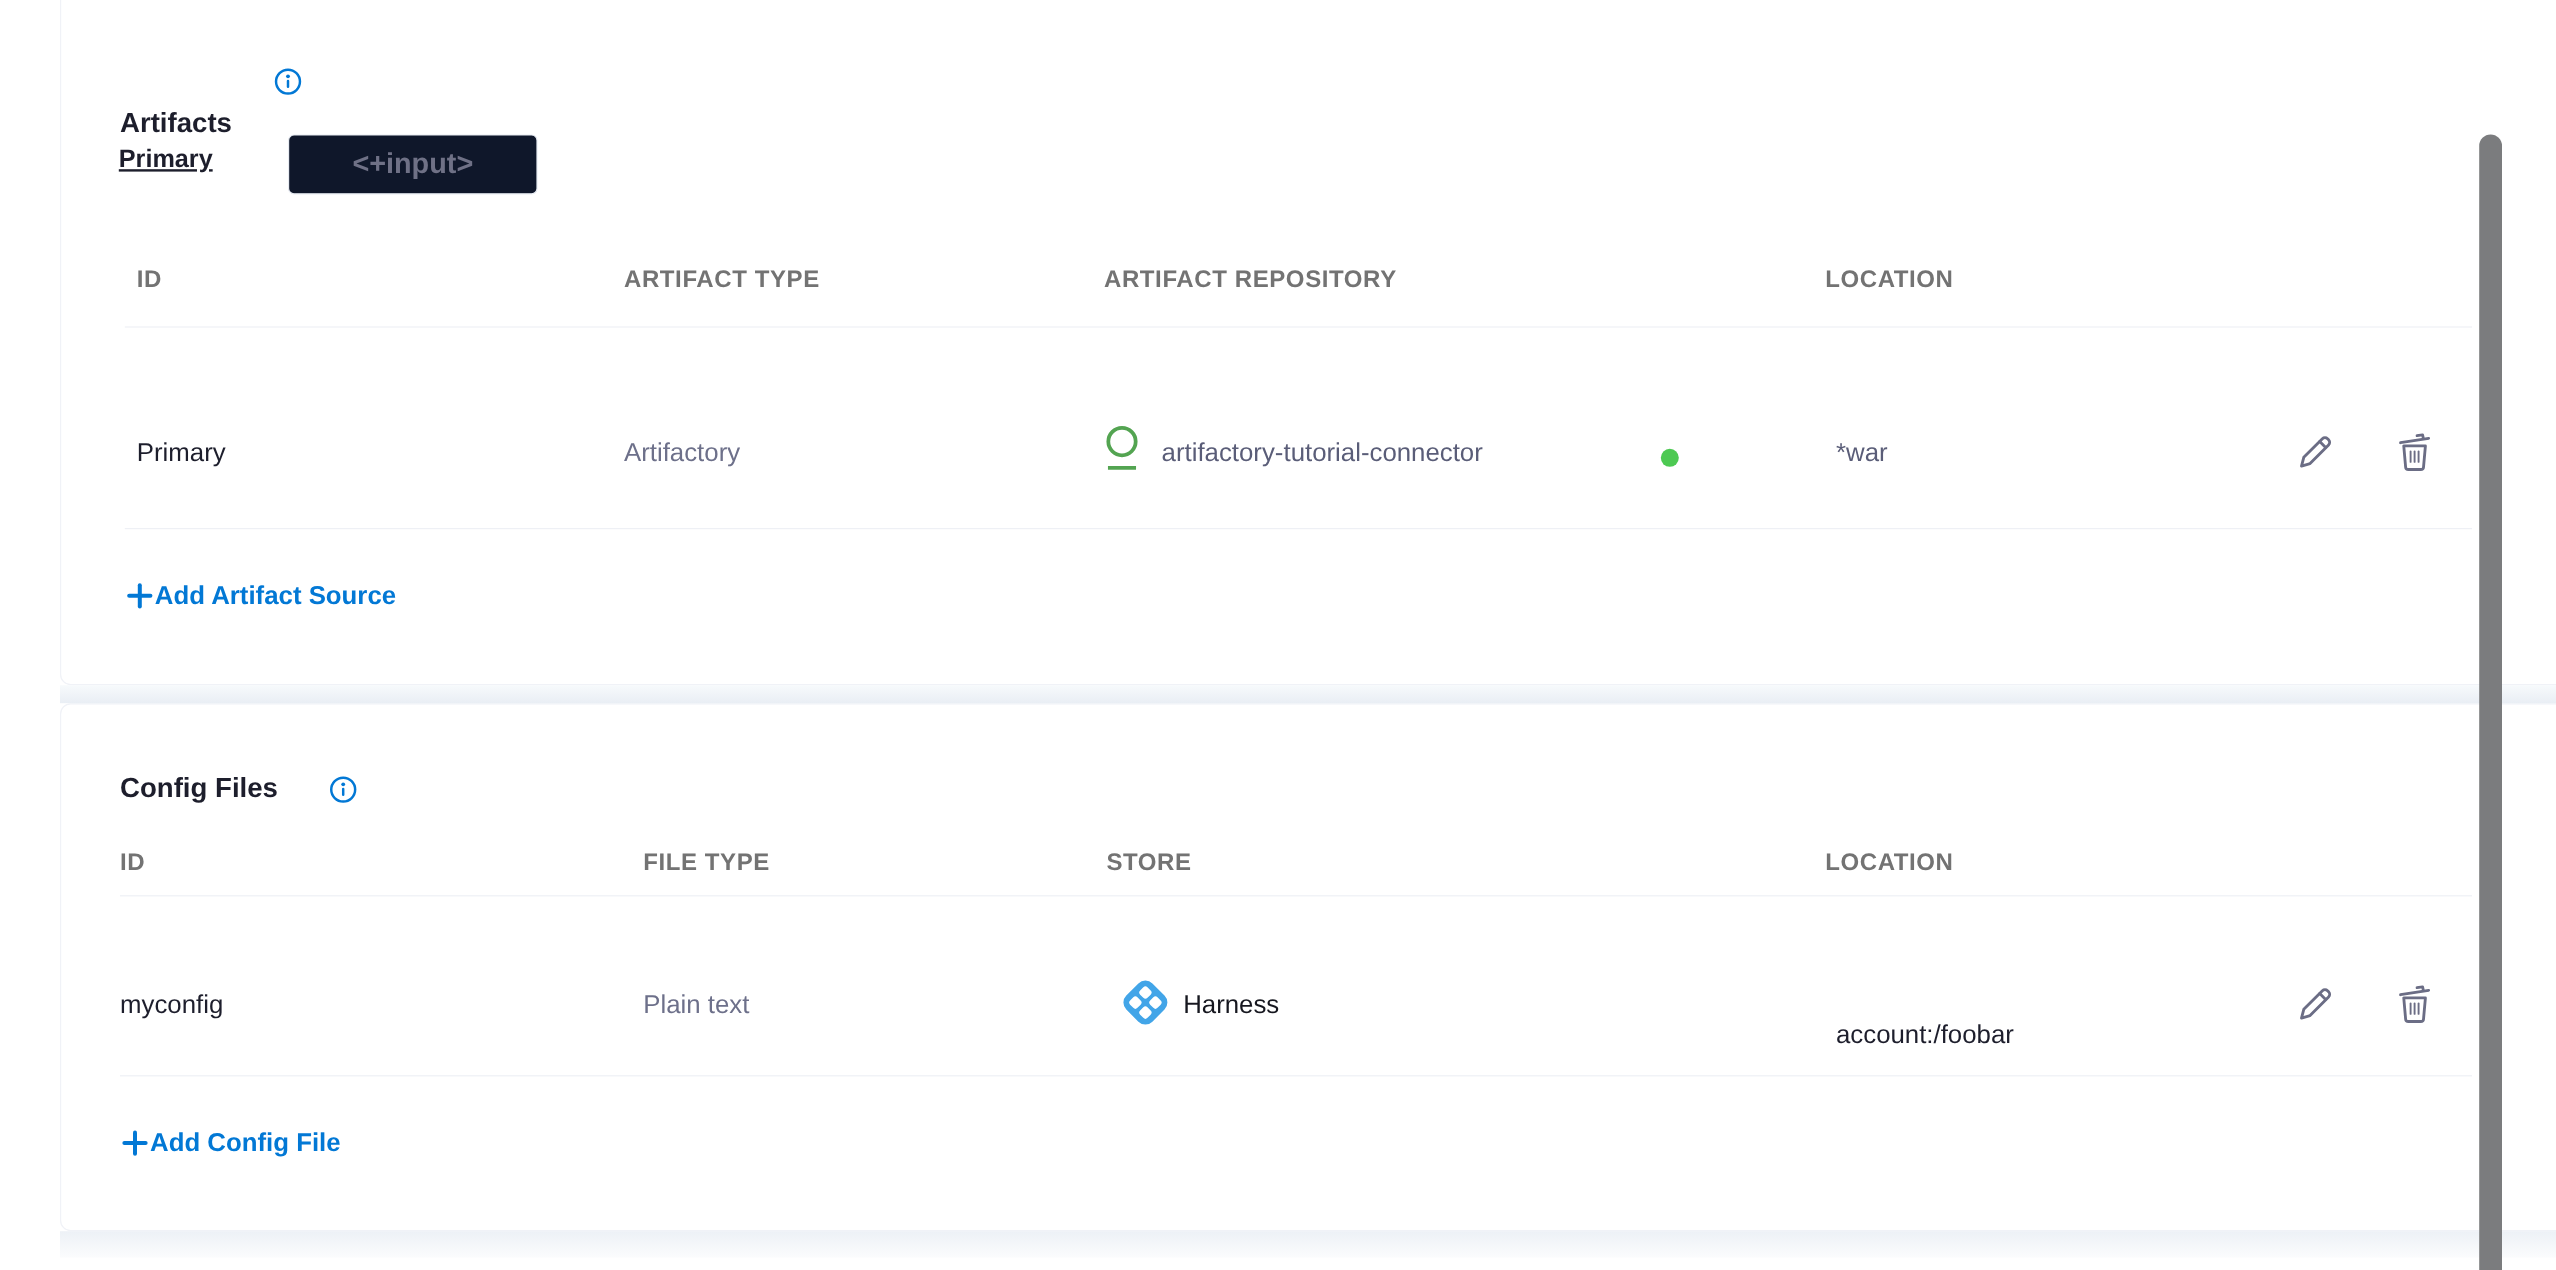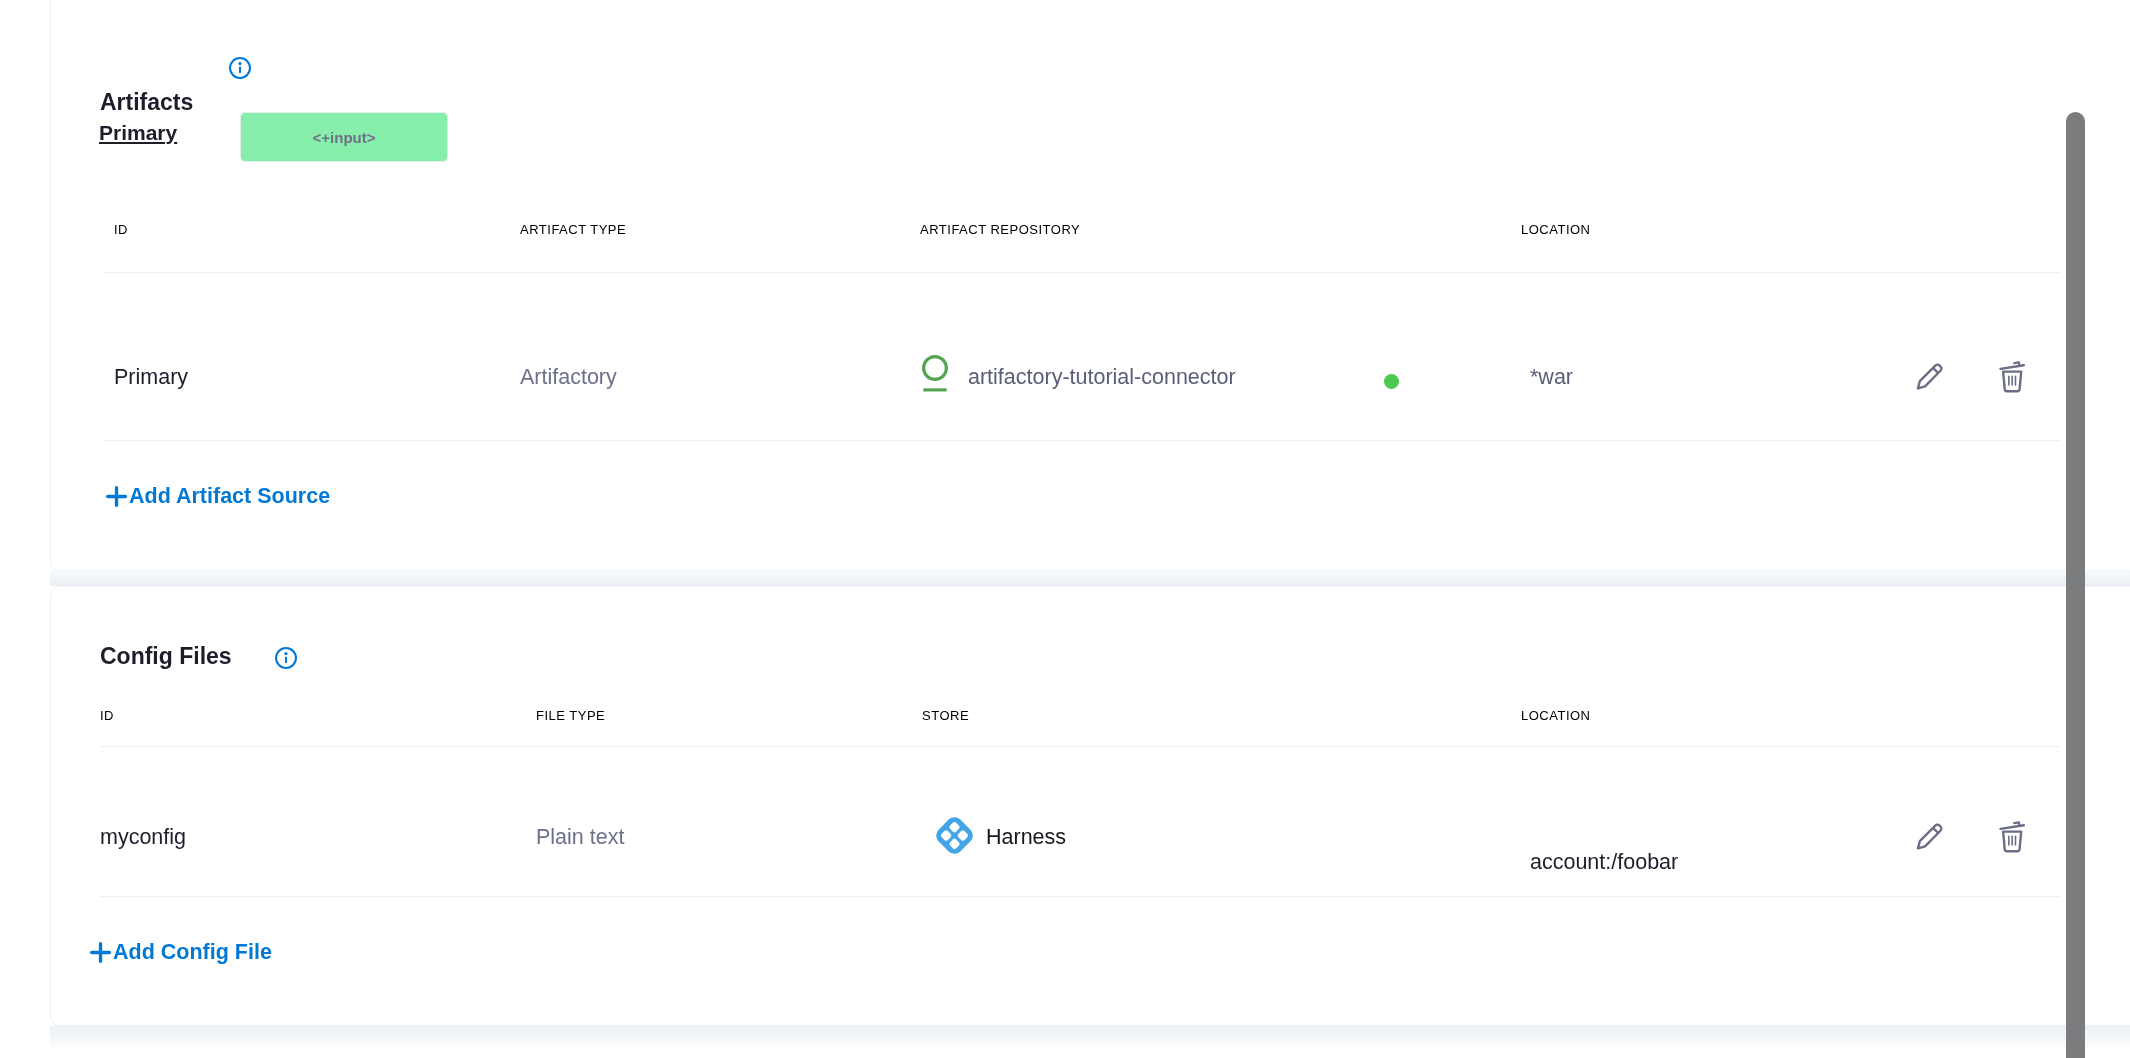--- a/index.html
+++ b/index.html
@@ -12,33 +12,33 @@
           border:1px solid #f0f2f7; border-radius:9px; }
   .card1 { top:-34px; height:605px; }
   .card2 { top:586px; height:440px; }
   .gap-band { position:absolute; left:50px; top:571px; width:2080px; height:15px;
               background:linear-gradient(180deg,#f7fafc 0%,#e9eef4 100%); }
   .bottom-band { position:absolute; left:50px; top:1026px; width:2080px; height:22px;
                  background:linear-gradient(180deg,#edf1f6 0%,#fbfcfd 100%); }
 
   
   .section-title { font-size:23px; font-weight:700; color:#1d1e2c; }
-  .col-header { font-size:13px; font-weight:400; color:#000000; letter-spacing:.5px; }
+  .col-header { font-size:20px; font-weight:700; color:#737373; letter-spacing:.5px; }
   .cell { font-size:21.5px; }
   .cell-dark { color:#1d1e2c; }
   .cell-gray { color:#6d708a; }
   .cell-slate { color:#5a5d78; }
   .cell-black { color:#16171f; }
   .primary-label { font-size:21px; font-weight:600; color:#1d1e2c;text-decoration:underline; }
 
   
   .input-chip { position:absolute; left:240px; top:112px; width:208px; height:50px;
-                background:#86efac; border:1px solid #e7ebf2; border-radius:5px;
+                background:#0f172a; border:1px solid #e7ebf2; border-radius:5px;
                 display:flex; align-items:center; justify-content:center;
-                font-size:15px; font-weight:600; color:#6f7186; cursor:pointer; }
+                font-size:24px; font-weight:600; color:#6f7186; cursor:pointer; }
 
   .divider { position:absolute; height:1px; background:#eef0f5; }
 
   
   .add-link { position:absolute; display:flex; align-items:center; 
               cursor:pointer; color:var(--accent-blue,#0278d5); }
   .add-link .label { font-size:21.5px; font-weight:700; }
 
   
   .blue   { color:var(--accent-blue,#0278d5); }
@@ -174,21 +174,21 @@
       <g stroke-width="1">
         <path d="M10 11.5v5.5"></path>
           <path d="M12.1 11.5v5.5"></path>
           <path d="M14.2 11.5v5.5"></path>
       </g>
     </svg>
   </span>
 </div>
 <div class="divider" style="left:100px; top:896px; width:1960px;"></div>
 
-<div class="add-link" style="left:88px; top:940px;">
+<div class="add-link" style="left:100px; top:940px;">
   <span>
     <svg width="25" height="25" viewBox="0 0 24 24" stroke="currentColor" stroke-width="3.2" stroke-linecap="round">
       <line x1="12" y1="3.5" x2="12" y2="20.5"></line>
         <line x1="3.5" y1="12" x2="20.5" y2="12"></line>
     </svg>
   </span>
   <span class="label">Add Config File</span>
 </div>
 
 <div class="scrollbar-thumb"></div>

